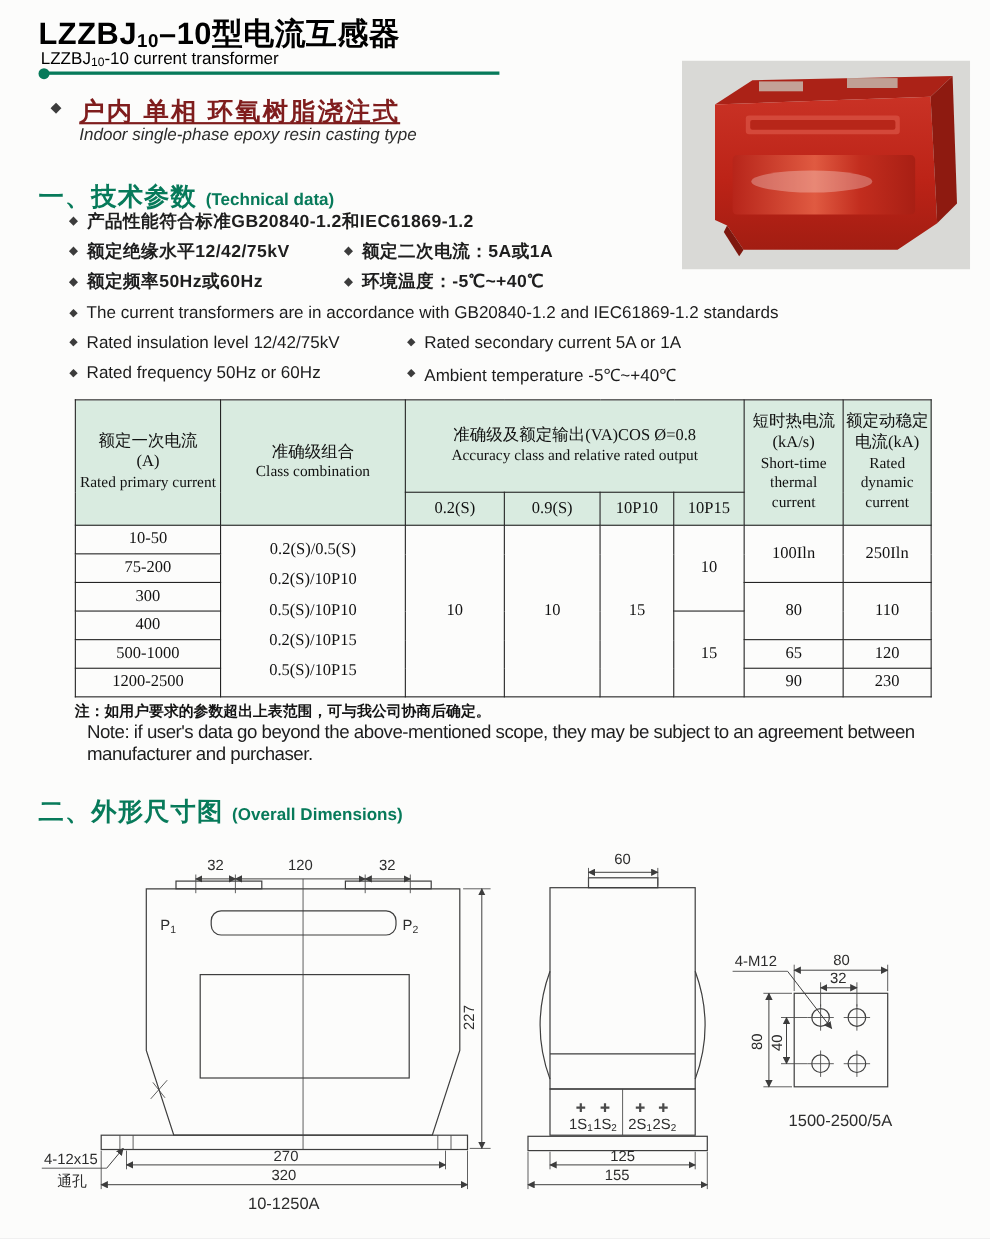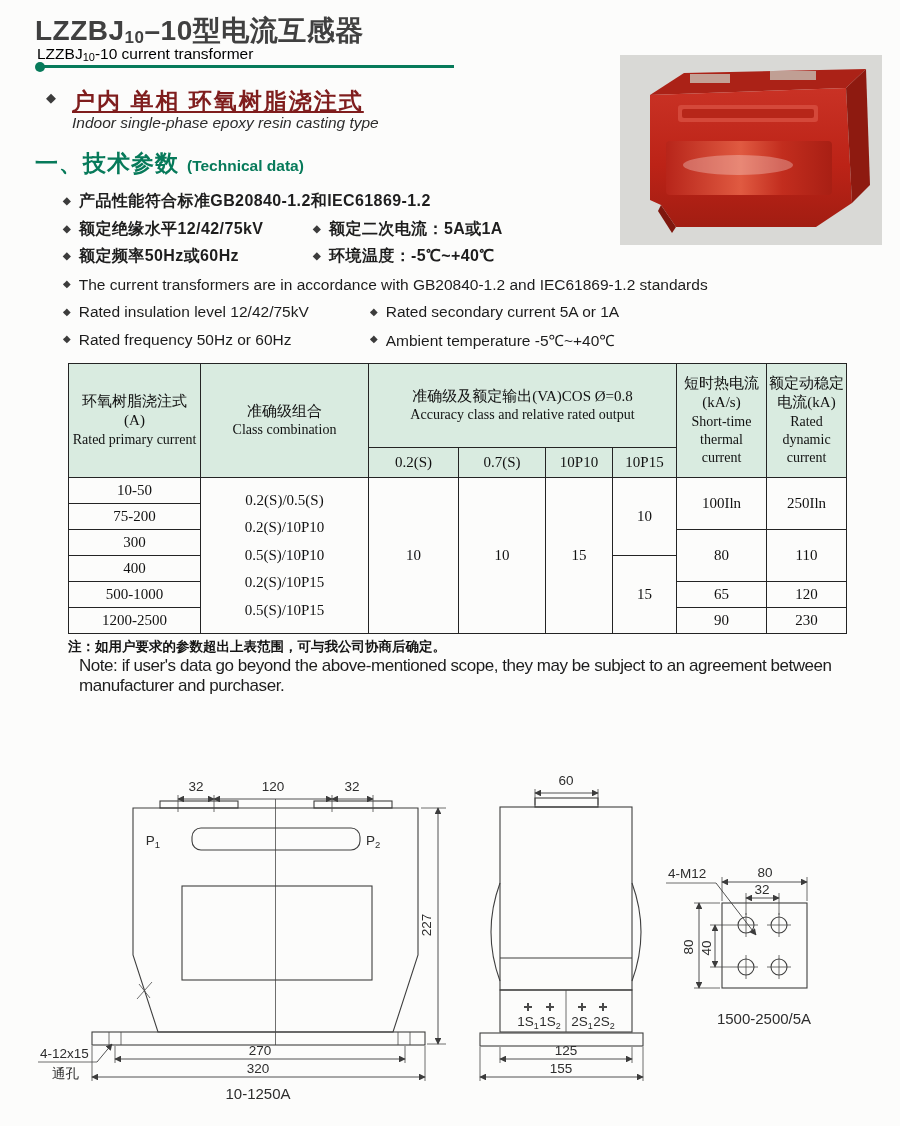--- a/index.html
+++ b/index.html
@@ -1,36 +1,36 @@
 <!DOCTYPE html>
 <html><head>
 <meta charset="utf-8">
 <style>
   html,body{margin:0;padding:0;background:#e8e8e8;}
   .page{position:relative;width:900px;height:1126px;margin:0 auto;background:#fcfcfb;
         font-family:"Liberation Sans",sans-serif;color:#222;overflow:hidden;}
 
   
-  .title{position:absolute;left:35px;top:12px;font-size:28px;font-weight:bold;color:#404040;letter-spacing:.5px;}
+  .title{position:absolute;left:35px;top:12px;font-size:28px;font-weight:bold;color:#000000;letter-spacing:.5px;}
   .title .tsub{font-size:17px;position:relative;top:3px;}
   .subtitle{position:absolute;left:37px;top:45px;font-size:15.5px;color:#000000;}
   .subtitle .tsub{font-size:11px;position:relative;top:2px;}
   .rule{position:absolute;left:42px;top:65px;width:412px;height:3px;background:#077a5a;}
   .rule-dot{position:absolute;left:35px;top:61.5px;width:10px;height:10px;border-radius:50%;background:#077a5a;}
 
   
   .feat-dia{position:absolute;left:46px;top:90px;font-size:13px;color:#3c3c3c;}
   .feat-zh{position:absolute;left:72px;top:86px;font-size:23px;font-weight:bold;color:#7f1d1d;letter-spacing:2px;text-decoration:underline;}
   .feat-en{position:absolute;left:72px;top:114px;font-size:15.5px;color:#2c2c2c;font-style:italic;}
 
   
   .photo{position:absolute;left:620px;top:55px;width:262px;height:190px;}
 
   
-  .sec{position:absolute;left:35px;font-weight:bold;color:#077a5a;}
+  .sec{position:absolute;left:35px;font-weight:bold;color:#077a5a;margin-top:15px;}
   .sec .big{font-size:23px;letter-spacing:1px;}
   .sec .small{font-size:15.5px;font-weight:bold;margin-left:8px;}
   #sec1{top:148px;}
   #sec2{top:707px;}
 
   
   .bullets{position:absolute;left:63px;top:188px;width:810px;}
   .b-row{display:flex;height:27.6px;align-items:center;}
   .b-item{display:flex;align-items:center;}
   .dia{font-size:10px;color:#3c3c3c;margin-right:8px;position:relative;top:-1px;}
@@ -170,21 +170,21 @@
         <col style="width:90px">
         <col style="width:87px">
       <col style="width:67px">
         <col style="width:64px">
         <col style="width:90px">
         <col style="width:80px">
     </colgroup>
     <thead>
       <tr>
         <th rowspan="2">
-          <div>环氧树脂浇注式</div>
+          <div>额定一次电流</div>
           <div>(A)</div>
           <div class="hen">Rated  primary current</div>
         </th>
         <th rowspan="2">
           <div>准确级组合</div>
           <div class="hen">Class combination</div>
         </th>
         <th colspan="4">
           <div>准确级及额定输出(VA)COS Ø=0.8</div>
           <div class="hen">Accuracy class and relative rated output</div>
@@ -193,21 +193,21 @@
           <div>短时热电流(kA/s)</div>
           <div class="hen">Short-time thermal current</div>
         </th>
         <th rowspan="2">
           <div>额定动稳定电流(kA)</div>
           <div class="hen">Rated dynamic current</div>
         </th>
       </tr>
       <tr class="subrow">
         <th>0.2(S)</th>
-        <th>0.7(S)</th>
+        <th>0.9(S)</th>
         <th>10P10</th>
         <th>10P15</th>
       </tr>
     </thead>
     <tbody>
       <tr>
         <td>10-50</td>
         <td rowspan="6" class="classcell">
           <div>0.2(S)/0.5(S)</div>
           <div>0.2(S)/10P10</div>
@@ -243,20 +243,21 @@
         <td>1200-2500</td>
         <td>90</td>
         <td>230</td>
       </tr>
     </tbody>
   </table>
 
   <div class="note-zh">注：如用户要求的参数超出上表范围，可与我公司协商后确定。</div>
   <div class="note-en">Note: if user's data go beyond the above-mentioned scope, they may be subject to an agreement between manufacturer and purchaser.</div>
 
+  <div class="sec" id="sec2"><span class="big">二、</span><span class="big">外形尺寸图</span><span class="small">(Overall  Dimensions)</span></div>
 
   <svg class="drawings" viewBox="0 0 900 371">
     <defs>
       <marker id="arr" viewBox="0 0 10 10" refX="9" refY="5" markerWidth="7.5" markerHeight="7.5" orient="auto-start-reverse">
         <path d="M0,0 L10,5 L0,10 z" fill="#3c3c3c"></path>
       </marker>
     </defs>
 
     <g>
       <polygon class="oln" points="133,53 418,53 418,200 393,277 158,277 133,200"></polygon>

